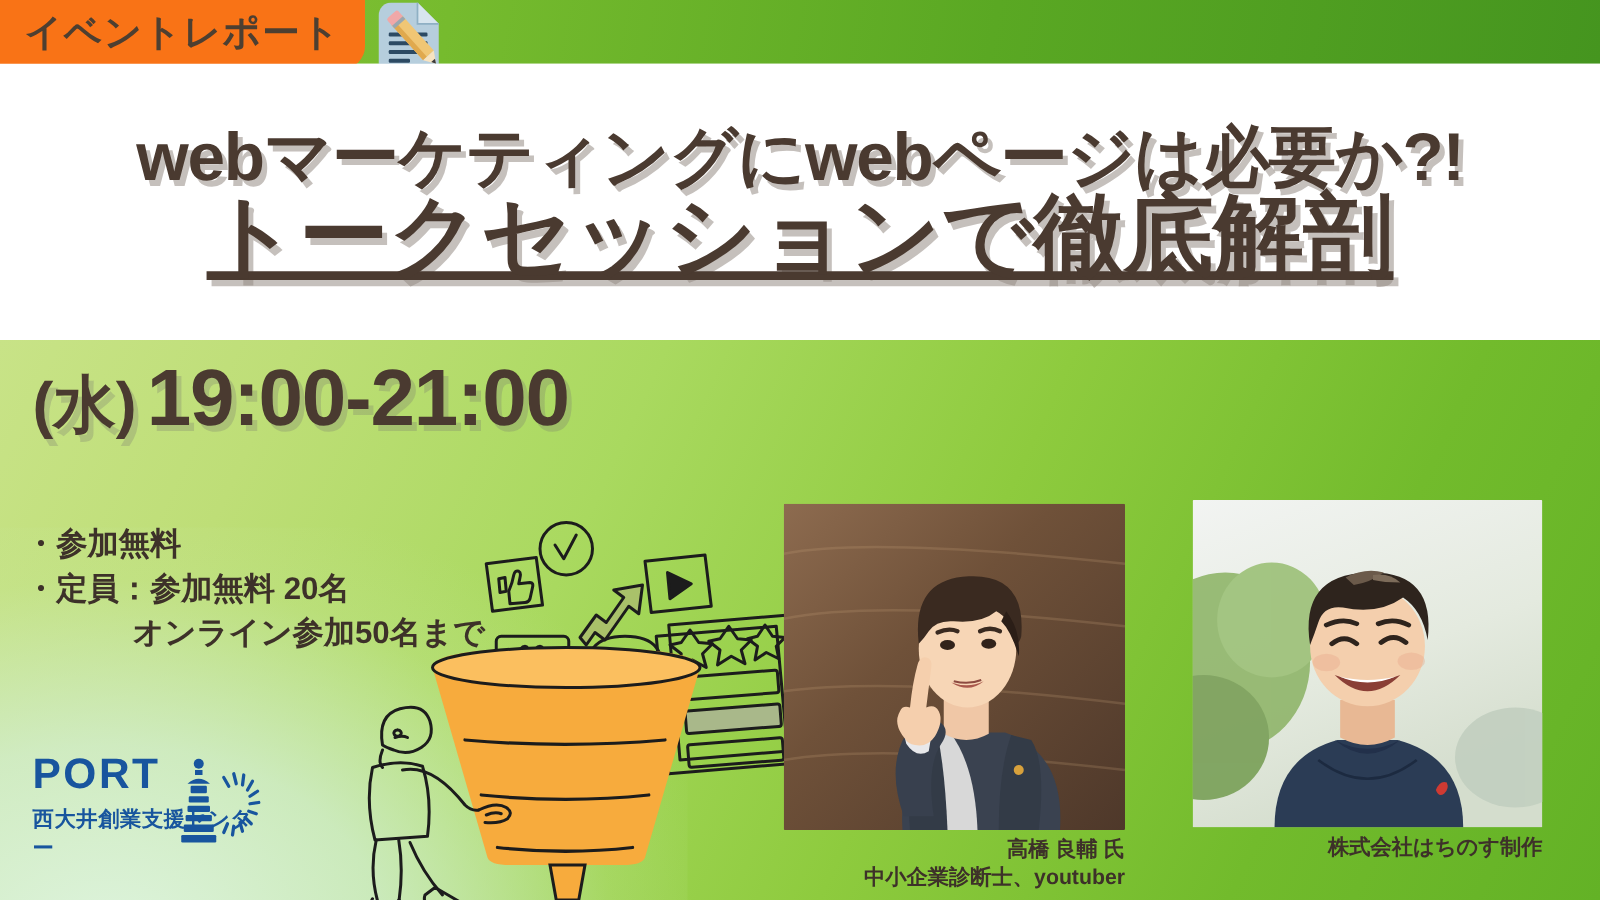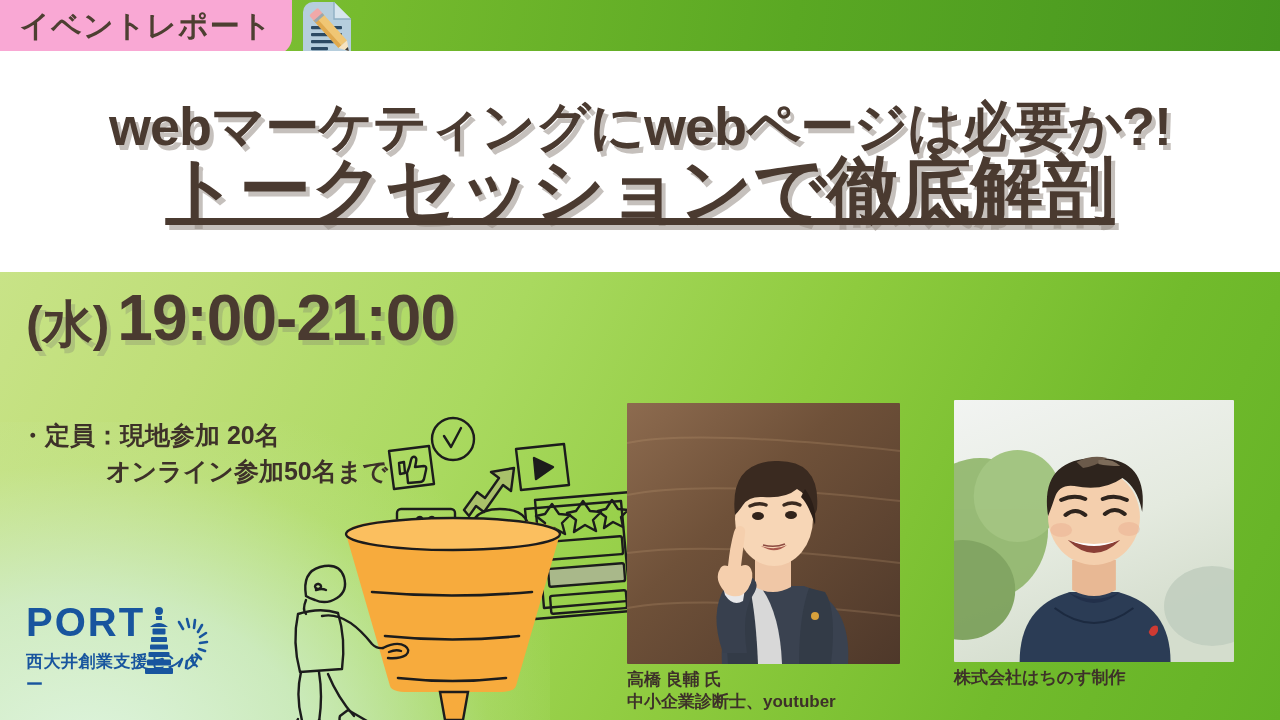--- a/index.html
+++ b/index.html
@@ -13,21 +13,21 @@
   
   #top-banner{
     position:absolute; left:0; top:0; width:1280px; height:51px;
     background:linear-gradient(100deg,#8ac43c 0%,#76bb2e 28%,#5aa823 62%,#45951f 100%);
   }
 
   
   #report-badge{
     position:absolute; left:0; top:0;
     width:292px; height:55px;
-    background:#f9a8d4;
+    background:#f97316;
     border-radius:0 0 18px 0;
     display:flex; align-items:center; justify-content:center;
   }
   #report-badge-label{
     color:#4d3f31; font-size:30px; font-weight:bold;
     letter-spacing:1px; white-space:nowrap;
     transform:translateY(-1px);
   }
   #report-icon{
     position:absolute; left:297px; top:2px;
@@ -105,21 +105,21 @@
     line-height:1.42; letter-spacing:0px;
   }
   .bullet-indent{ padding-left:86px; }
 
   
   #logo{
     position:absolute; left:26px; top:330px;
     width:190px; height:100px;
   }
   #logo-wordmark{
-    color:#18559e; font-size:40px; font-weight:bold;
+    color:#18559e; font-size:34px; font-weight:bold;
     line-height:1.02; letter-spacing:2px;
   }
   #logo-tagline{
     color:#18559e; font-size:17px; font-weight:bold;
     letter-spacing:0.5px; margin-top:7px;
   }
   #logo-lighthouse{ position:absolute; left:110px; top:4px; }
 
   
   #funnel-illustration{
@@ -131,21 +131,21 @@
   .speaker-card{ position:absolute; }
   #speaker-card-1{ left:627px; top:131px; width:273px; }
   #speaker-card-2{ left:954px; top:128px; width:280px; }
   .speaker-photo{
     width:100%; display:block; border-radius:1px;
     overflow:hidden; position:relative;
   }
   #speaker-photo-1{ height:261px; }
   #speaker-photo-2{ height:262px; }
   .speaker-caption{
-    text-align:left; color:#3d3129;
+    text-align:right; color:#3d3129;
     font-size:17px; font-weight:bold; line-height:1.28;
     margin-top:5px; white-space:nowrap;
   }
 </style>
 </head>
 <body>
 
 <div id="top-banner"></div>
 
 <div id="report-badge">
@@ -183,21 +183,22 @@
 
 <div id="body-area">
   <div id="body-wash"></div>
 
   <div id="date-row">
     <span id="date-dow" class="date-shadow">(水)</span>
     <span id="date-time" class="date-shadow">19:00-21:00</span>
   </div>
 
   <div id="bullets">
-    <div>・定員：現地参加 20名</div>
+    <div>・参加無料</div>
+    <div>・定員：参加無料 20名</div>
     <div class="bullet-indent">オンライン参加50名まで</div>
   </div>
 
   <div id="logo">
     <div id="logo-wordmark">
       <div>PORT</div>
     </div>
     <div id="logo-tagline">西大井創業支援センター</div>
     <svg id="logo-lighthouse" width="80" height="74" viewBox="0 0 80 74">
       <g fill="#18559e">

